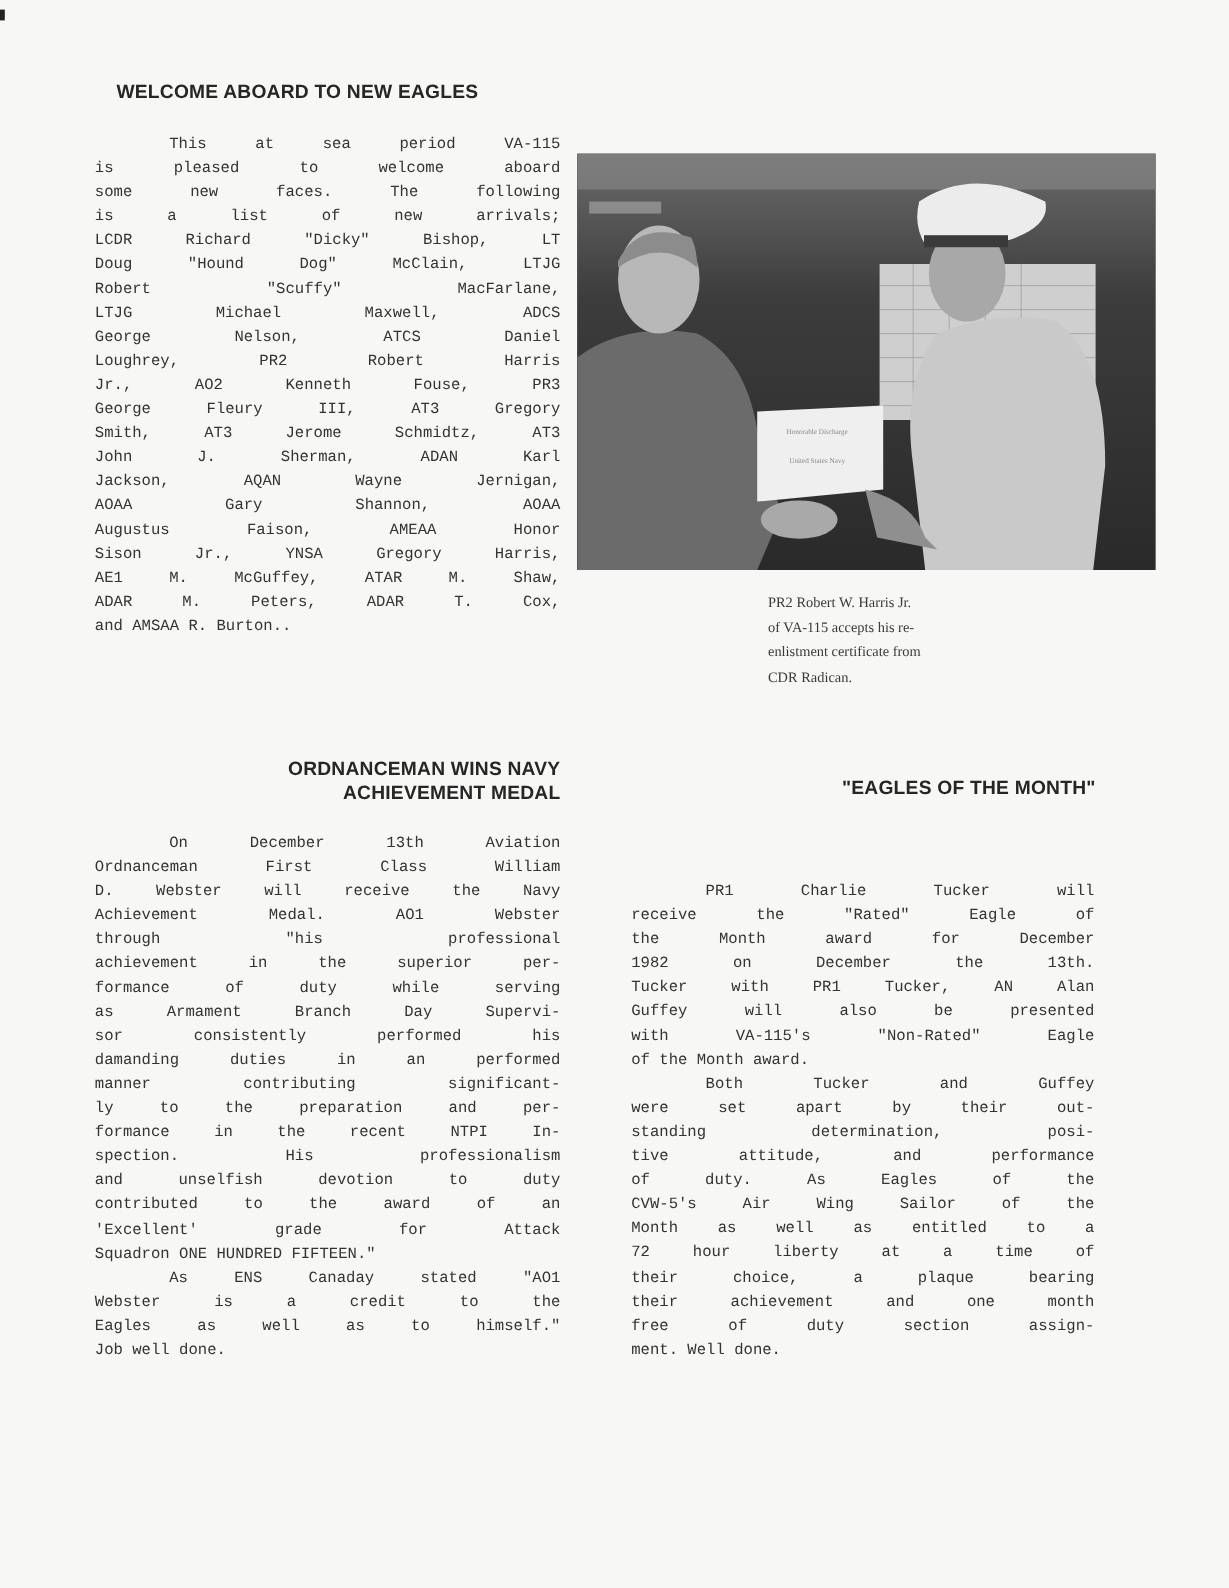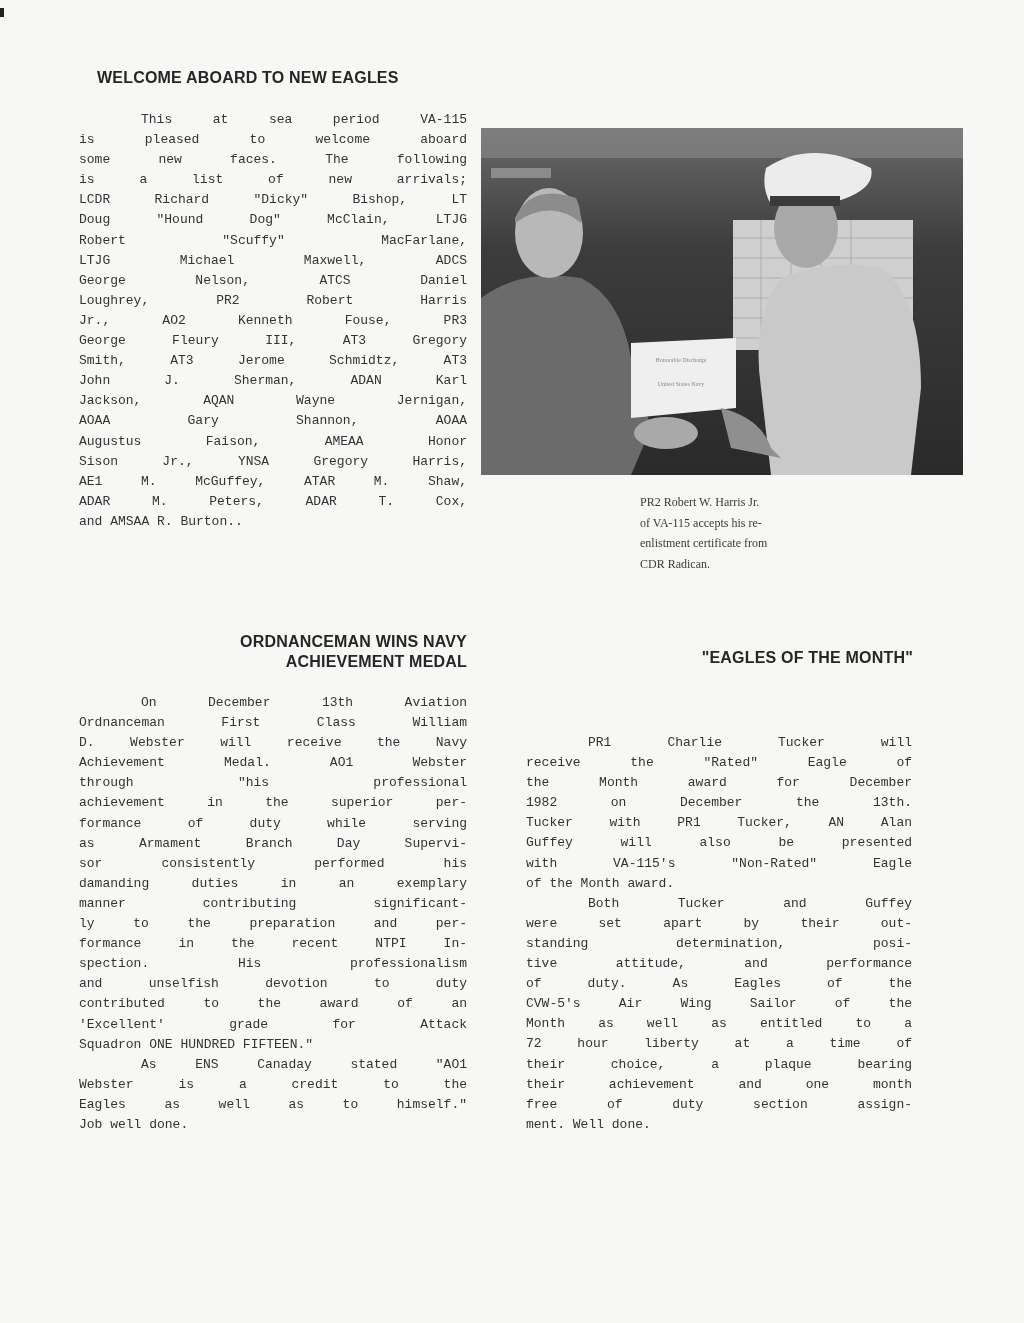--- a/index.html
+++ b/index.html
@@ -115,21 +115,21 @@
 <div class="col" style="left:79px; top:693px; width:388px;">
   <span class="line indent">On December 13th Aviation</span>
   <span class="line">Ordnanceman First Class William</span>
   <span class="line">D. Webster will receive the Navy</span>
   <span class="line">Achievement Medal. AO1 Webster</span>
   <span class="line">through "his professional</span>
   <span class="line">achievement in the superior per-</span>
   <span class="line">formance of duty while serving</span>
   <span class="line">as Armament Branch Day Supervi-</span>
   <span class="line">sor consistently performed his</span>
-  <span class="line">damanding duties in an exemplary</span>
+  <span class="line">damanding duties in an performed</span>
   <span class="line">manner contributing significant-</span>
   <span class="line">ly to the preparation and per-</span>
   <span class="line">formance in the recent NTPI In-</span>
   <span class="line">spection. His professionalism</span>
   <span class="line">and unselfish devotion to duty</span>
   <span class="line">contributed to the award of an</span>
   <span class="line">'Excellent' grade for Attack</span>
   <span class="line last">Squadron ONE HUNDRED FIFTEEN."</span>
   <span class="line indent">As ENS Canaday stated "AO1</span>
   <span class="line">Webster is a credit to the</span>

